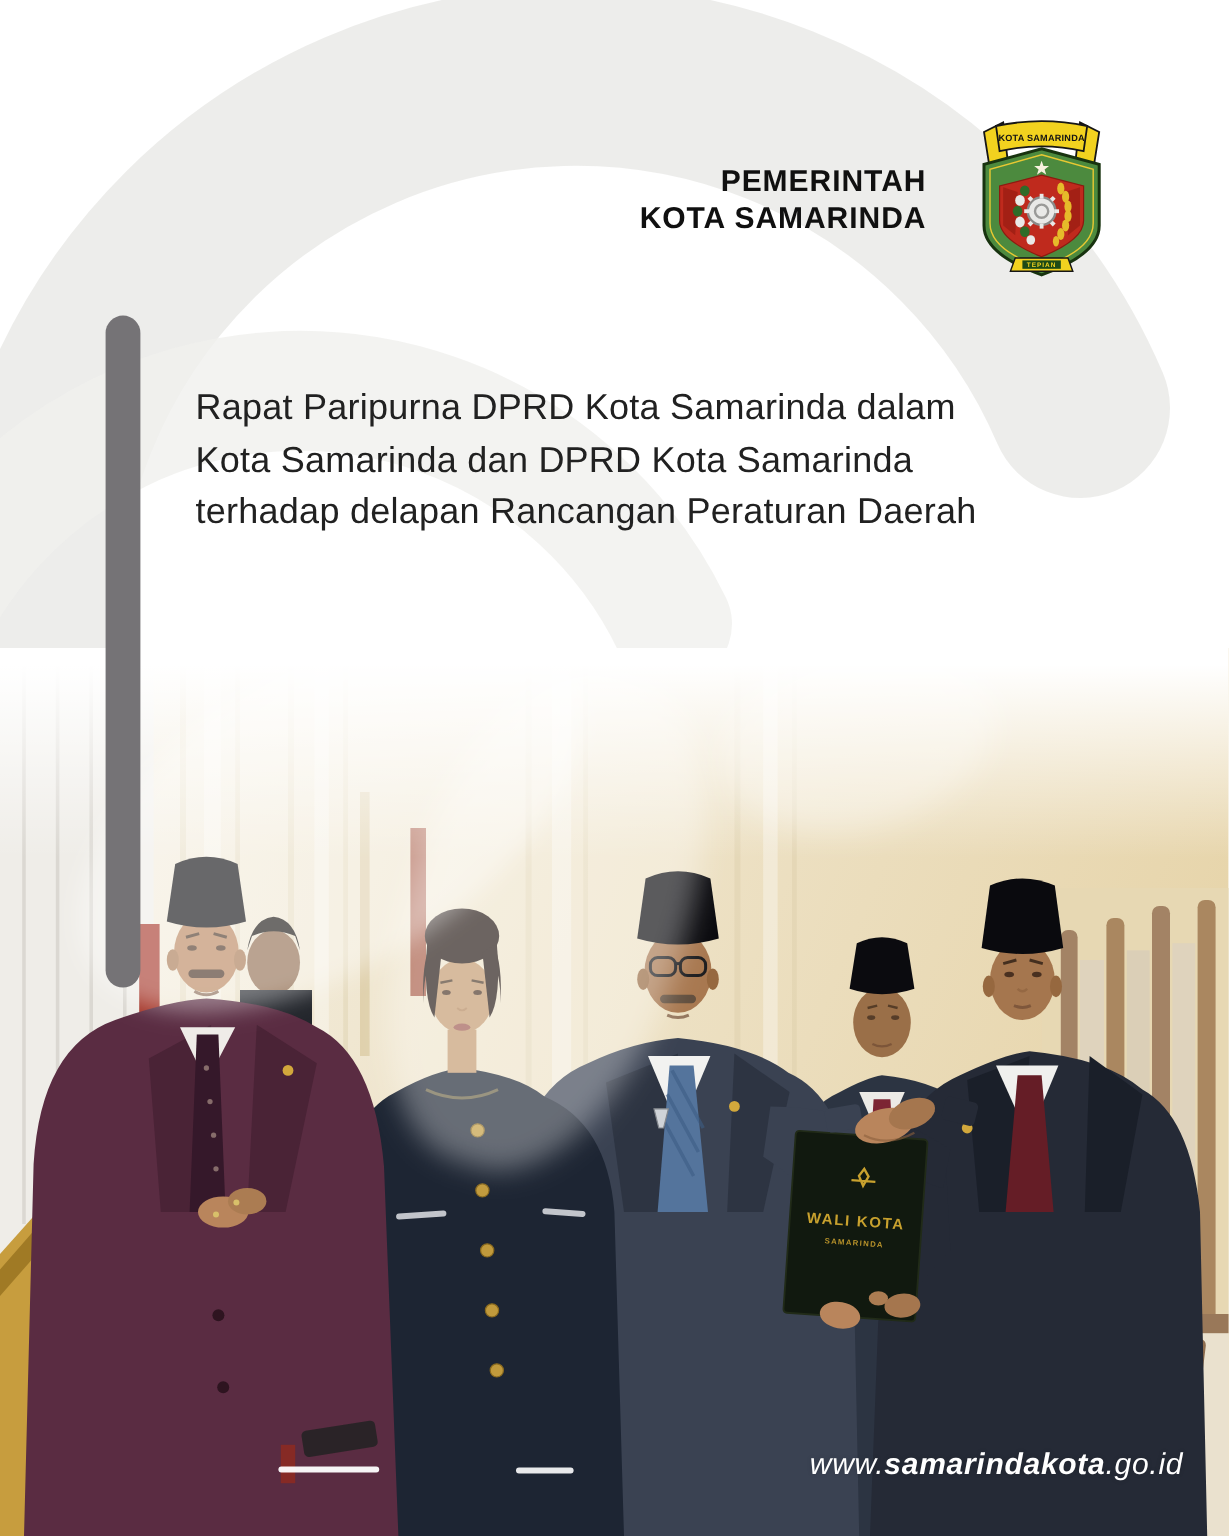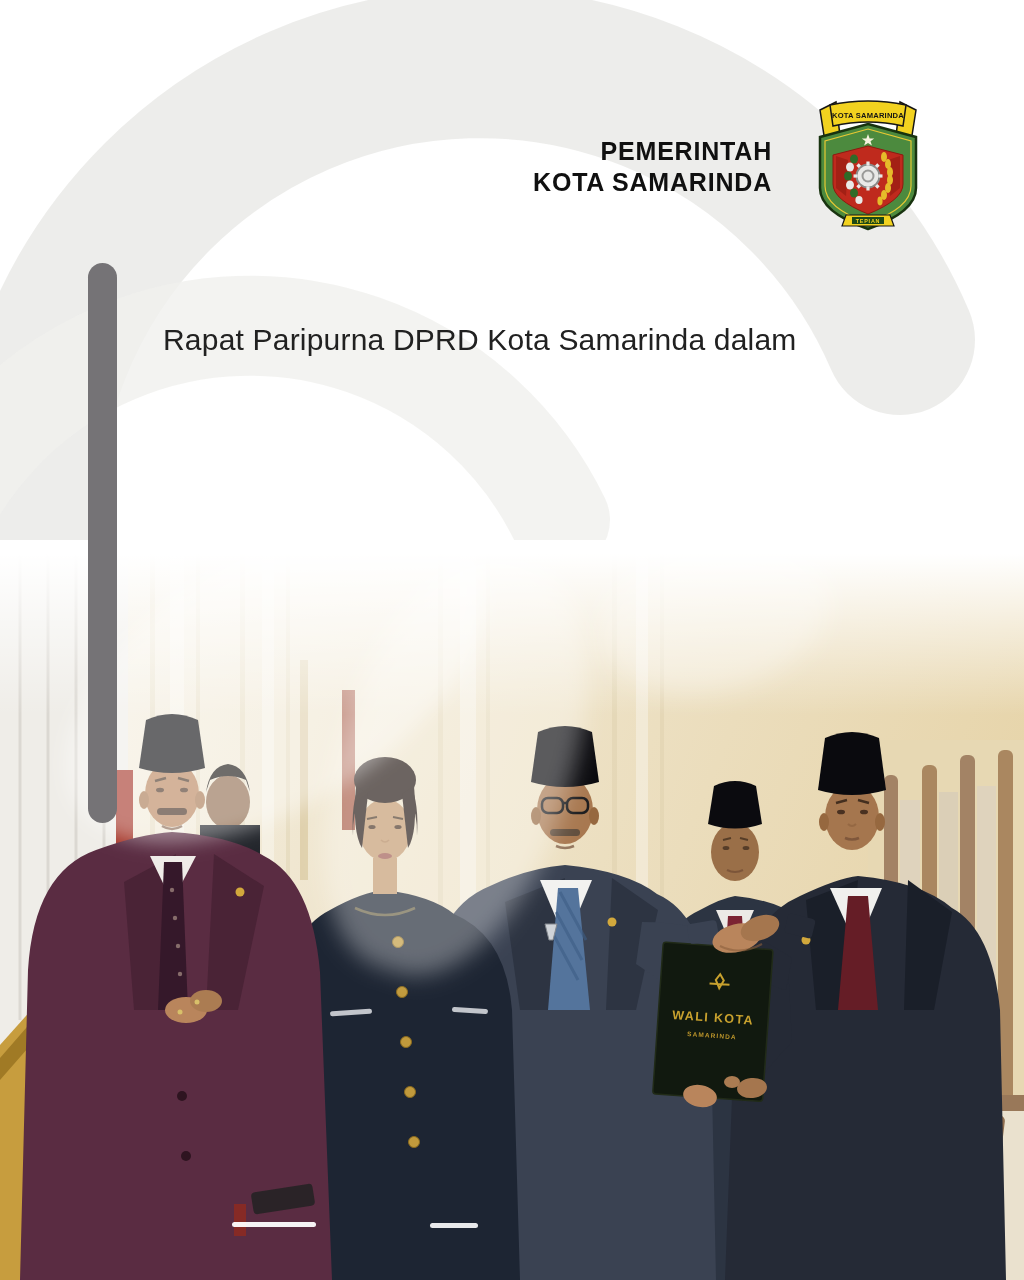--- a/index.html
+++ b/index.html
@@ -113,20 +113,22 @@
       <path d="M46,119 L90,119 L94,130 L42,130 Z" fill="#f2d21f" stroke="#161616" stroke-width="1.2"></path>
       <rect x="52" y="121" width="32" height="7" fill="#1d4a16"></rect>
       <text x="68" y="126.8" font-size="5.4" font-weight="700" fill="#f2d21f" text-anchor="middle" letter-spacing="0.8">TEPIAN</text>
     </svg>
   </div>
 
   <div class="accent-bar"></div>
 
   <div class="announcement">
     <div>Rapat Paripurna DPRD Kota Samarinda dalam</div>
+    <div>Kota Samarinda dan DPRD Kota Samarinda</div>
+    <div>terhadap delapan Rancangan Peraturan Daerah</div>
   </div>
 
   <div class="photo">
     <svg width="1024" height="740" viewBox="0 0 1024 740">
       <defs>
         <linearGradient id="wall" x1="0" y1="0" x2="1" y2="0.30">
           <stop offset="0" stop-color="#f6f2e8"></stop>
           <stop offset="0.45" stop-color="#efe5cd"></stop>
           <stop offset="1" stop-color="#e7d5ab"></stop>
         </linearGradient>
@@ -329,14 +331,17 @@
       <rect x="232" y="682" width="84" height="5" rx="2.5" fill="#ffffff" opacity="0.95"></rect>
       <rect x="430" y="683" width="48" height="5" rx="2.5" fill="#ffffff" opacity="0.9"></rect>
     </svg>
   </div>
 
   <div class="photo-fade"></div>
   <div class="wm-white wmw1"></div>
   <div class="wm-white wmw2"></div>
   <div class="wm-white wmw3"></div>
 
+  <div class="website">
+    <span>www.</span><span class="bold">samarindakota</span><span>.go.id</span>
+  </div>
 
 </div>
 
 </body></html>

